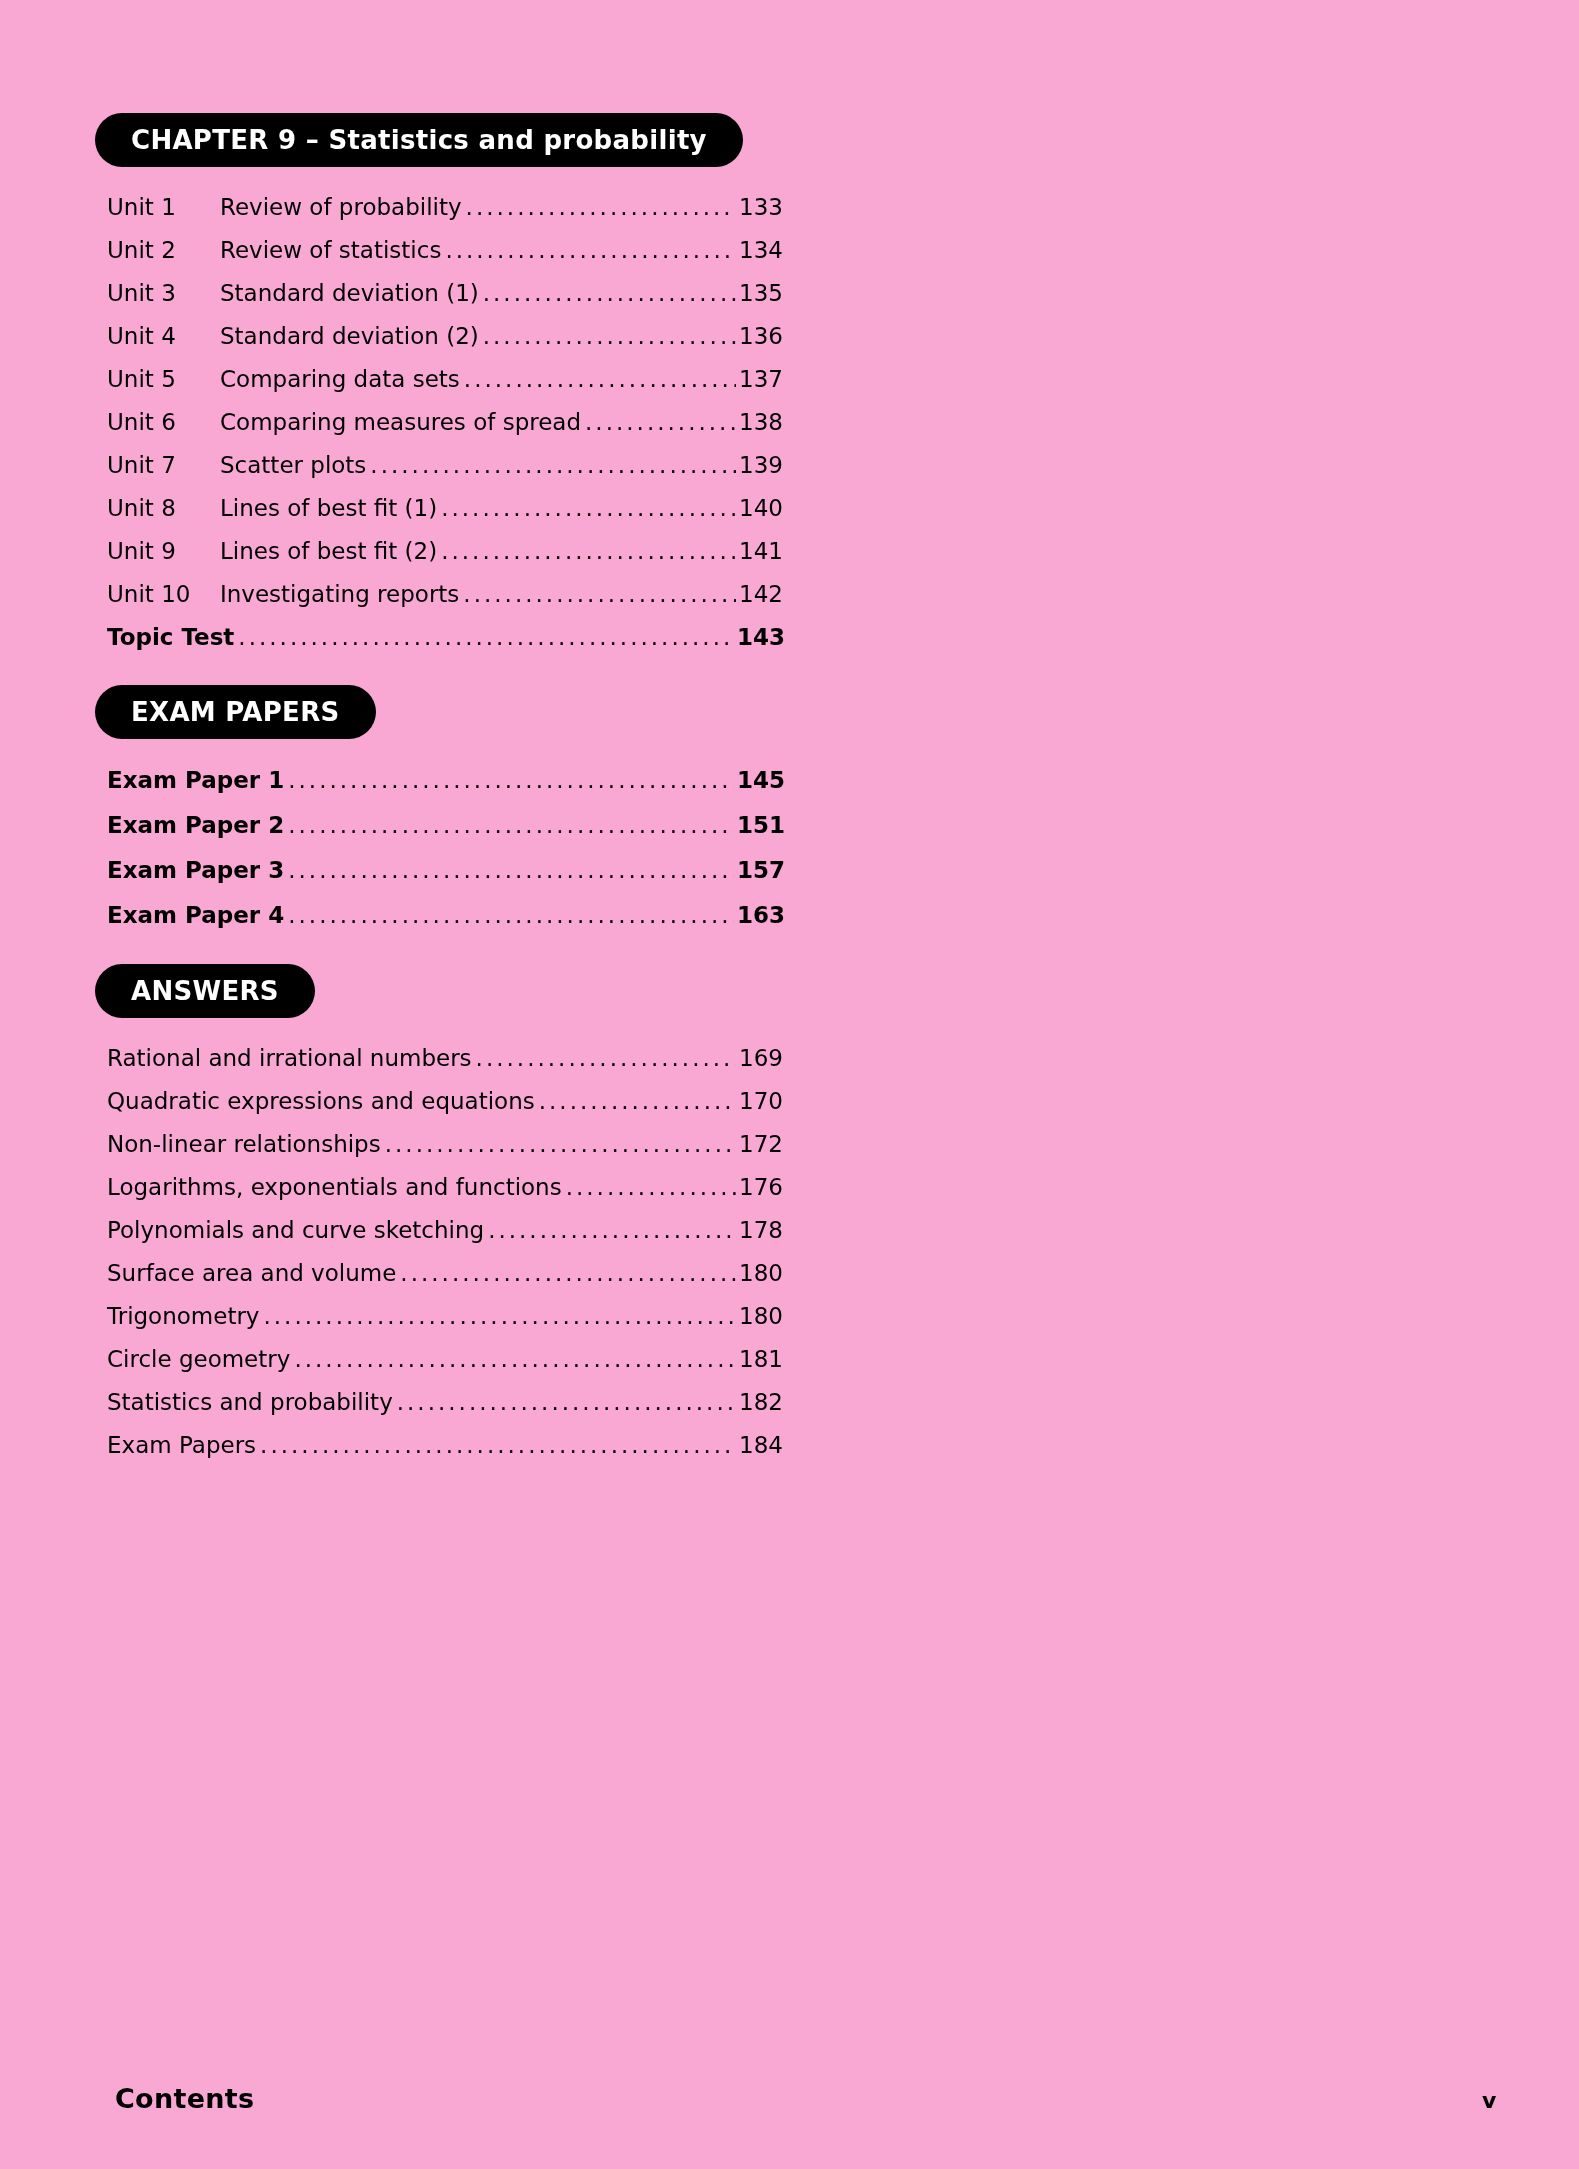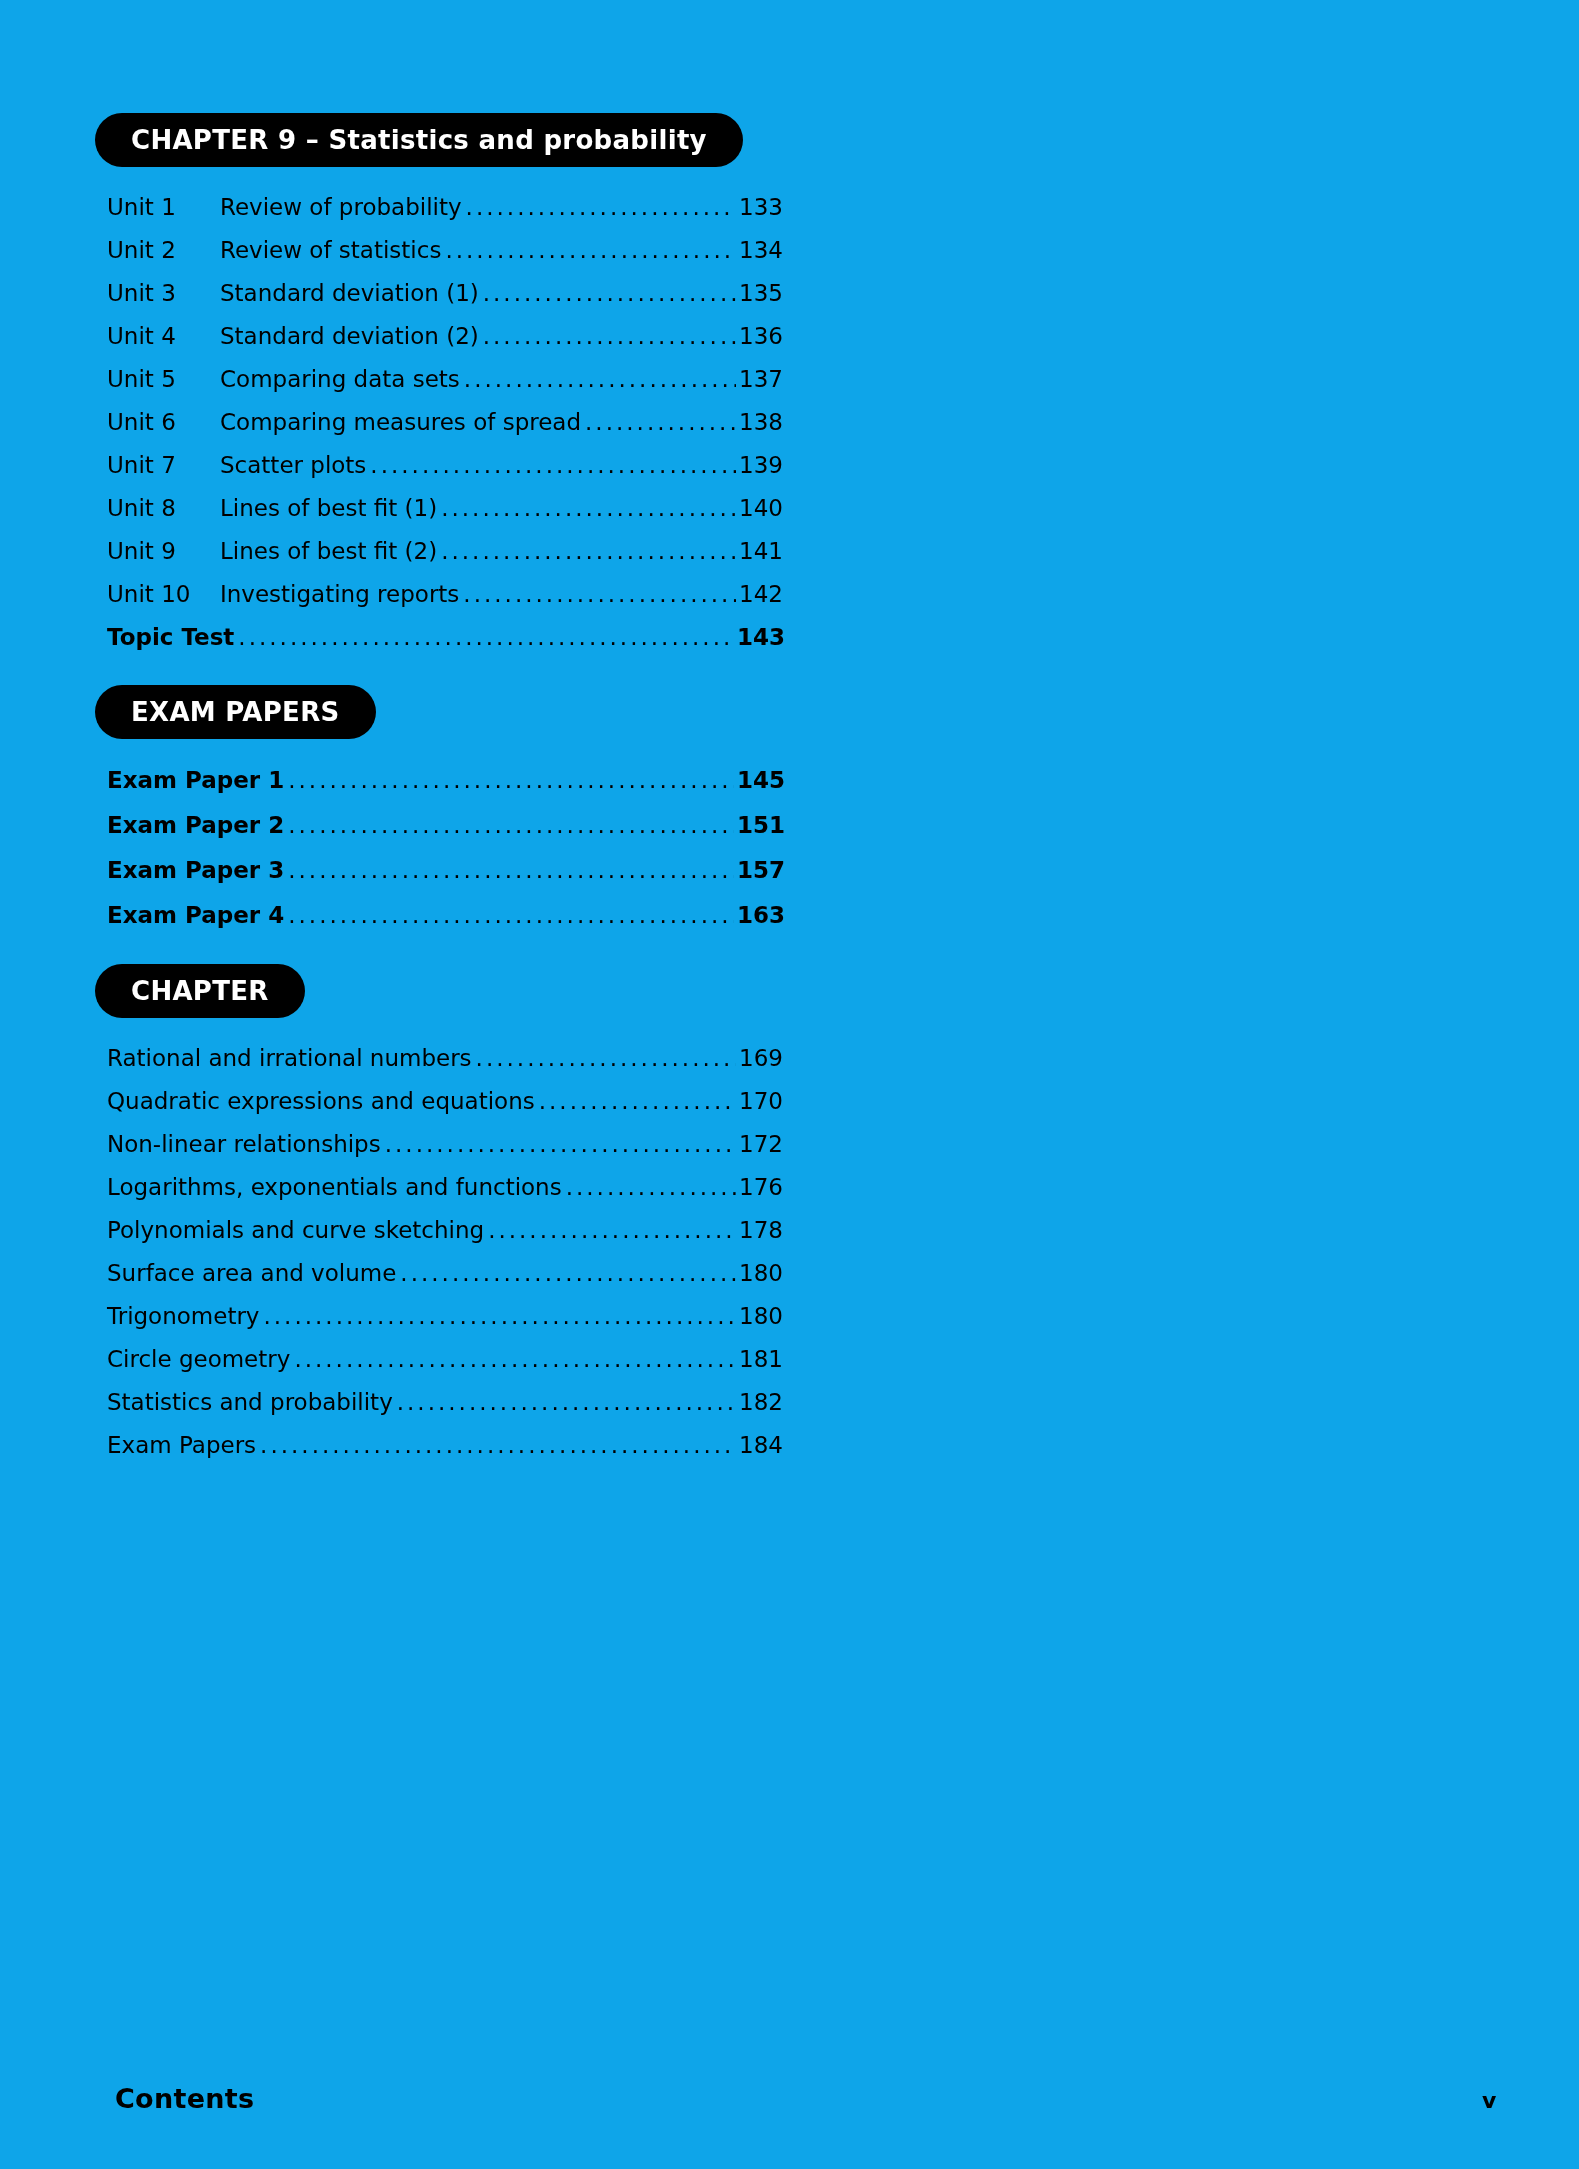--- a/index.html
+++ b/index.html
@@ -1,20 +1,20 @@
 <!DOCTYPE html>
 <html><head>
 <meta charset="utf-8">
 <style>
   * { margin:0; padding:0; box-sizing:border-box; }
   html,body { background:#e8e8e8; }
   .page {
     position:relative;
     width:1579px; height:2169px;
-    background:#0ea5e9;
+    background:#f9a8d4;
     font-family:"DejaVu Sans","Liberation Sans",sans-serif;
     color:#000000;
     overflow:hidden;
     margin:0 auto;
   }
   .content {
     position:absolute;
     left:95px; top:113px;
     width:690px;
   }
@@ -171,21 +171,21 @@
             <span class="pagenum">157</span>
           </div>
           <div class="row bold">
             <span class="title">Exam Paper 4</span>
             <span class="dots"></span>
             <span class="pagenum">163</span>
           </div>
         </div>
       </div>
       <div class="section sec-answers">
-        <div class="heading-wrap"><div class="pill">CHAPTER</div></div>
+        <div class="heading-wrap"><div class="pill">ANSWERS</div></div>
         <div class="rows">
           <div class="row">
             <span class="title">Rational and irrational numbers</span>
             <span class="dots"></span>
             <span class="pagenum">169</span>
           </div>
           <div class="row">
             <span class="title">Quadratic expressions and equations</span>
             <span class="dots"></span>
             <span class="pagenum">170</span>

